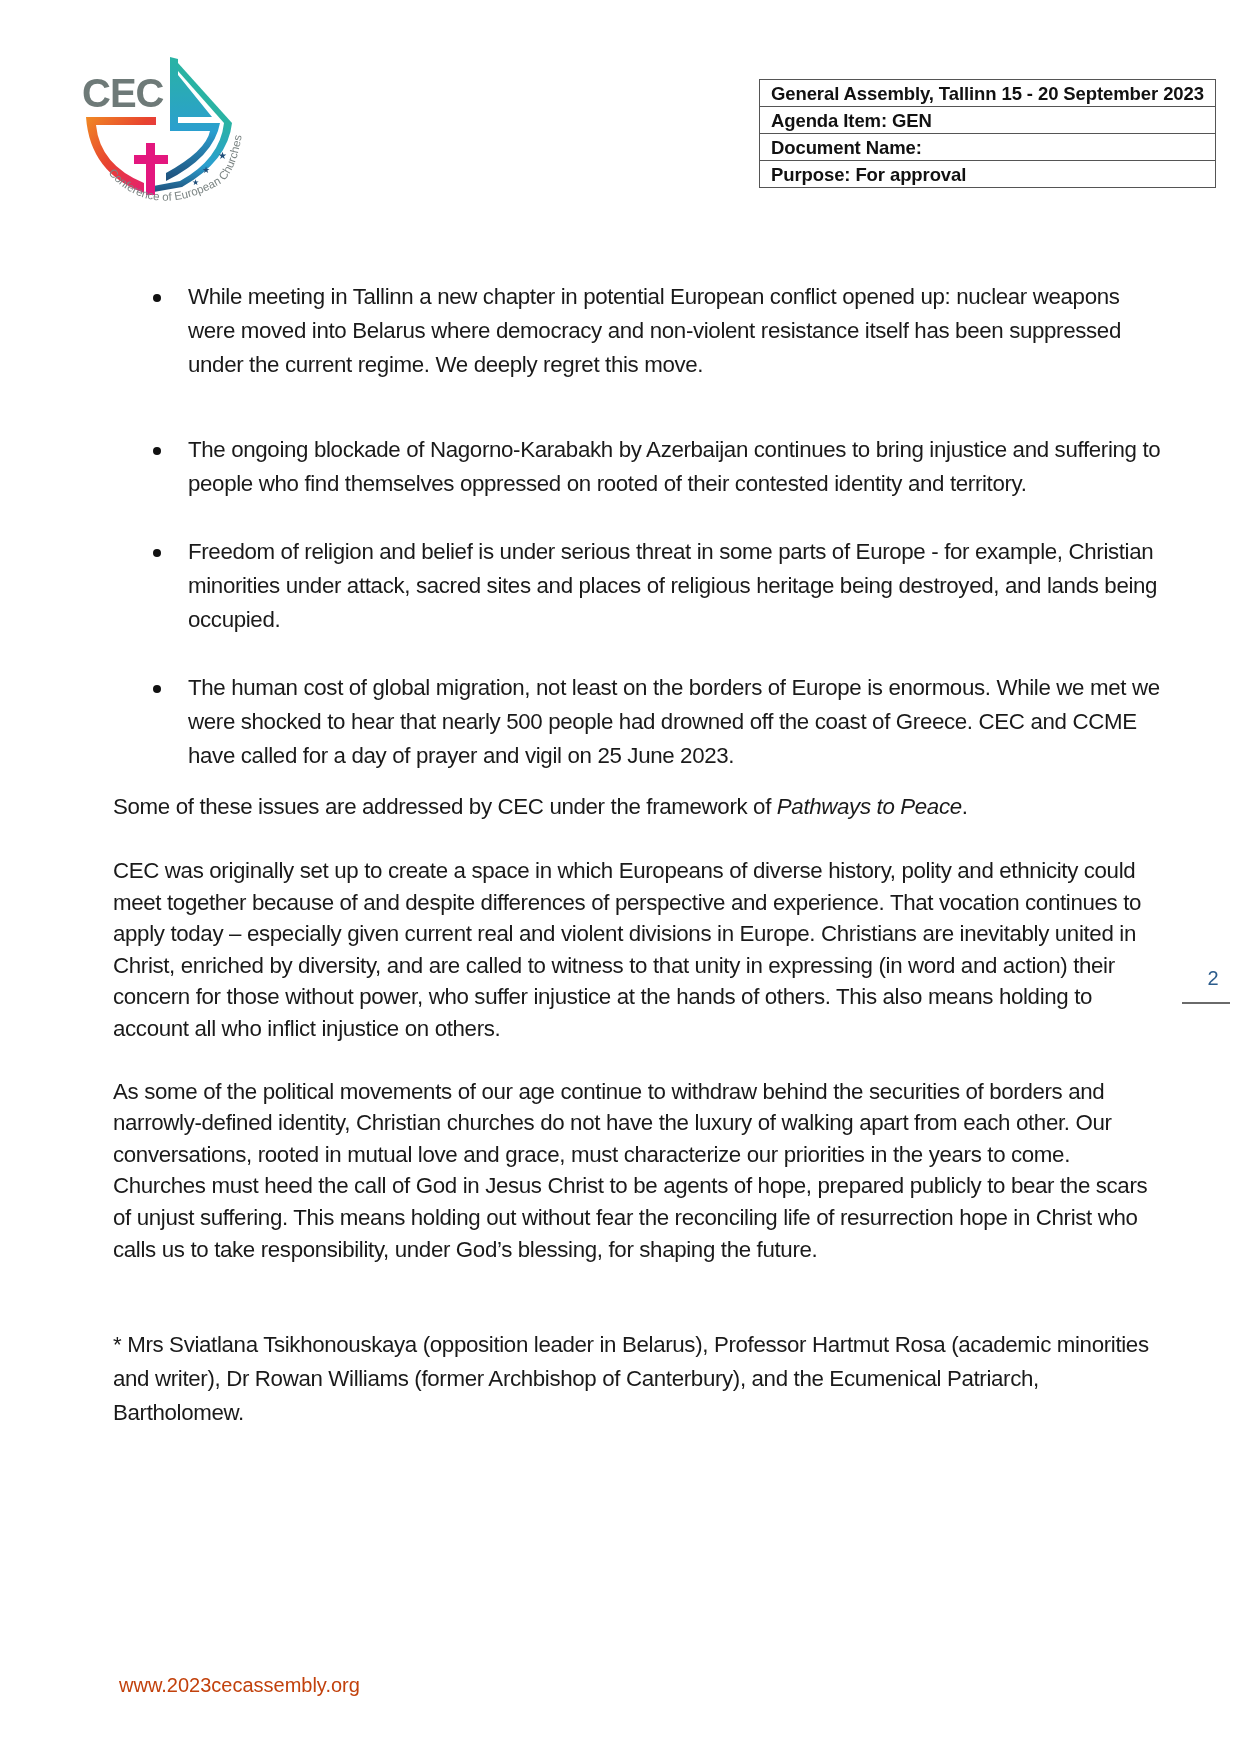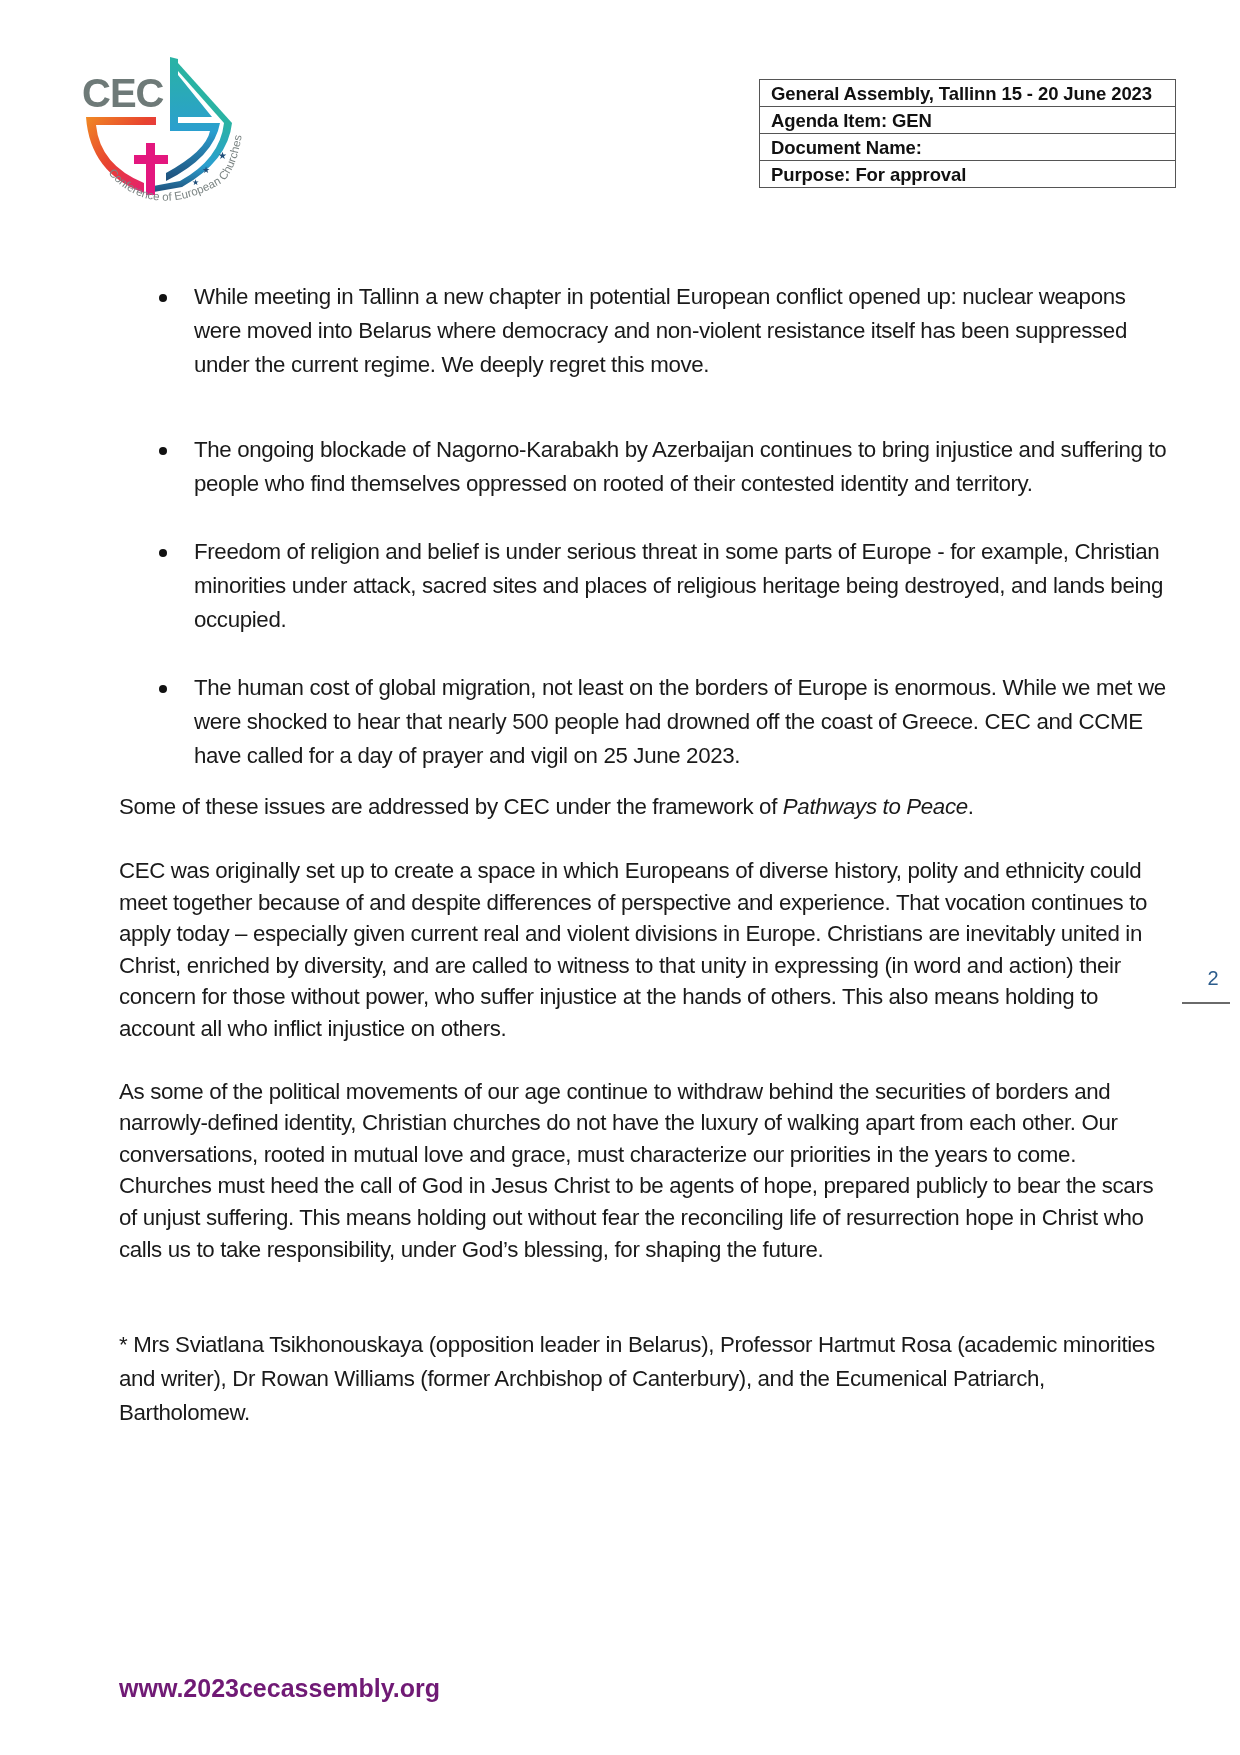--- a/index.html
+++ b/index.html
@@ -26,21 +26,21 @@
     .meta-table td {
       border: 1.5px solid #555;
       padding: 0 11px;
       height: 27px;
       line-height: 25px;
       white-space: nowrap;
     }
     .meta-table td.b { font-weight: bold; letter-spacing: -0.1px; }
     .content {
       position: absolute;
-      left: 119px; top: 280px;
+      left: 113px; top: 280px;
       width: 1050px;
       font-size: 22.3px;
       line-height: 34px;
       letter-spacing: -0.35px;
     }
     .bullets { list-style: none; }
     .bullets li {
       position: relative;
       padding-left: 75px;
     }
@@ -69,23 +69,22 @@
     }
     .page-num-rule {
       position: absolute;
       left: 1182px; top: 1002px;
       width: 48px; height: 2px;
       background: #6a6a6a;
     }
     .footer-url {
       position: absolute;
       left: 119px; top: 1674px;
-      font-size: 25px;
-      color: #701a75;
-      font-weight: bold;
+      font-size: 20px;
+      color: #c2410c;
     }
     i { font-style: italic; }
   </style>
 </head>
 <body>
 
 <div class="logo">
   <svg width="180" height="170" viewBox="0 0 180 170">
     <defs>
       <linearGradient id="bowlGrad" x1="0" y1="0" x2="1" y2="1">
@@ -118,21 +117,21 @@
     <path id="tagArc" d="M26 118 Q70 168 140 128 Q160 110 162 52" fill="none"></path>
     <text font-family="Liberation Sans, DejaVu Sans, sans-serif" font-size="11.5" fill="#7c8584">
       <textPath href="#tagArc" startOffset="0">Conference of European Churches</textPath>
     </text>
   </svg>
 </div>
 
 <table class="meta-table">
   <tbody>
       <tr>
-        <td class="b">General Assembly, Tallinn 15 - 20 June 2023</td>
+        <td class="b">General Assembly, Tallinn 15 - 20 September 2023</td>
       </tr>
   <tr>
         <td class="b">Agenda Item: GEN</td>
       </tr>
   <tr>
         <td class="b">Document Name:</td>
       </tr>
   <tr>
         <td class="b">Purpose: For approval</td>
       </tr>

